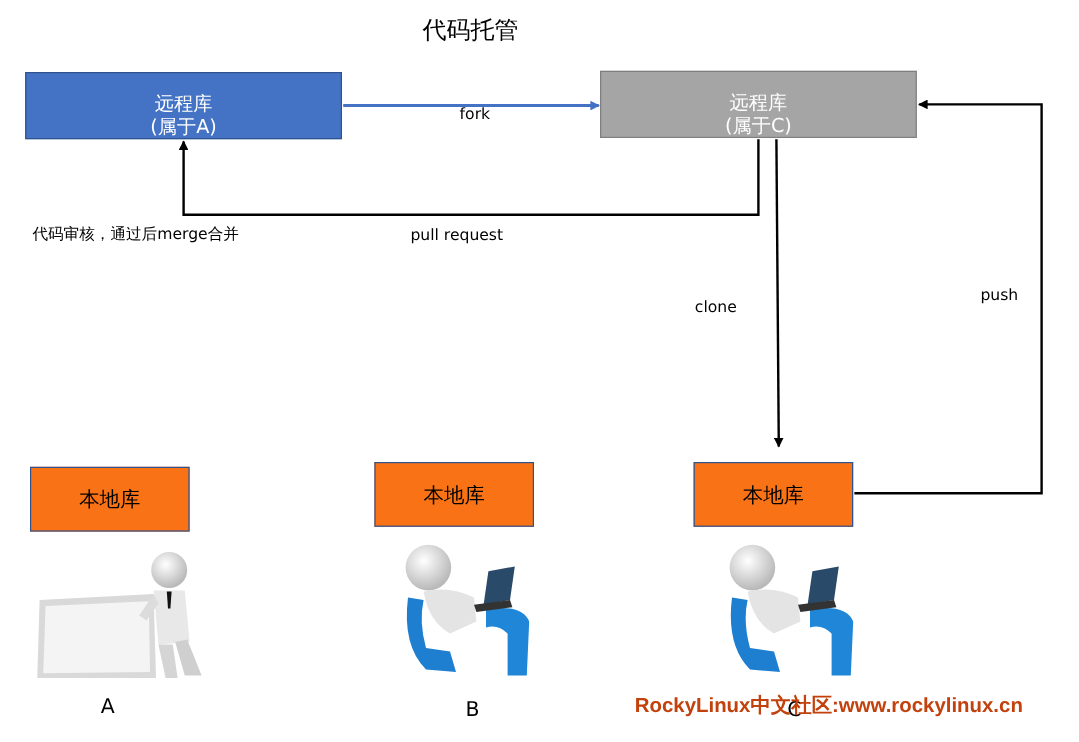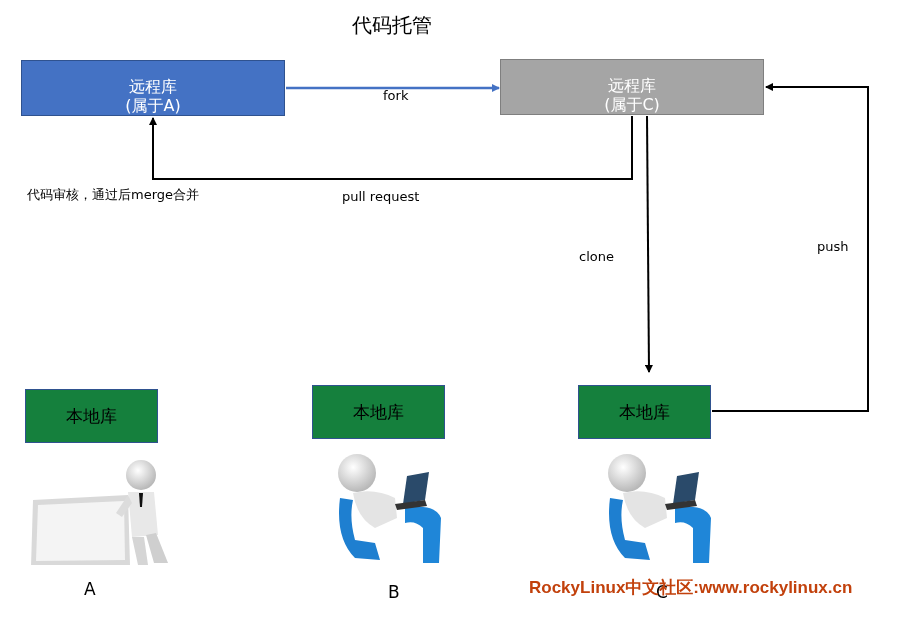--- a/index.html
+++ b/index.html
@@ -5,21 +5,21 @@
   html, body { margin: 0; padding: 0; background: #ffffff; }
   body { width: 899px; height: 618px; position: relative; overflow: hidden;
          font-family: "DejaVu Sans", "Liberation Sans", sans-serif; color: #000; }
   .abs { position: absolute; }
   .title { left: 352px; top: 12px; font-size: 20px; }
   .remote { display: flex; flex-direction: column; align-items: center; justify-content: flex-end;
             color: #ffffff; font-size: 16px; line-height: 19px; box-sizing: border-box; }
   .remote-a { left: 21px; top: 60px; width: 264px; height: 56px; background: #4472c4; border: 1px solid #2f528f; }
   .remote-c { left: 500px; top: 59px; width: 264px; height: 56px; background: #a5a5a5; border: 1px solid #7f7f7f; }
   .local { display: flex; align-items: center; justify-content: center; font-size: 17px;
-           background: #15803d; border: 1px solid #2f528f; box-sizing: border-box; }
+           background: #f97316; border: 1px solid #2f528f; box-sizing: border-box; }
   .local-a { left: 25px; top: 389px; width: 133px; height: 54px; }
   .local-b { left: 312px; top: 385px; width: 133px; height: 54px; }
   .local-c { left: 578px; top: 385px; width: 133px; height: 54px; }
   .lbl { font-size: 13px; white-space: nowrap; }
   .person-label { font-size: 17px; }
   .watermark { left: 529px; top: 576px; font-size: 17px; font-weight: bold; color: #c2410c;
                font-family: "Liberation Sans", sans-serif; white-space: nowrap; }
   svg.lines { position: absolute; left: 0; top: 0; }
 </style>
 </head>

